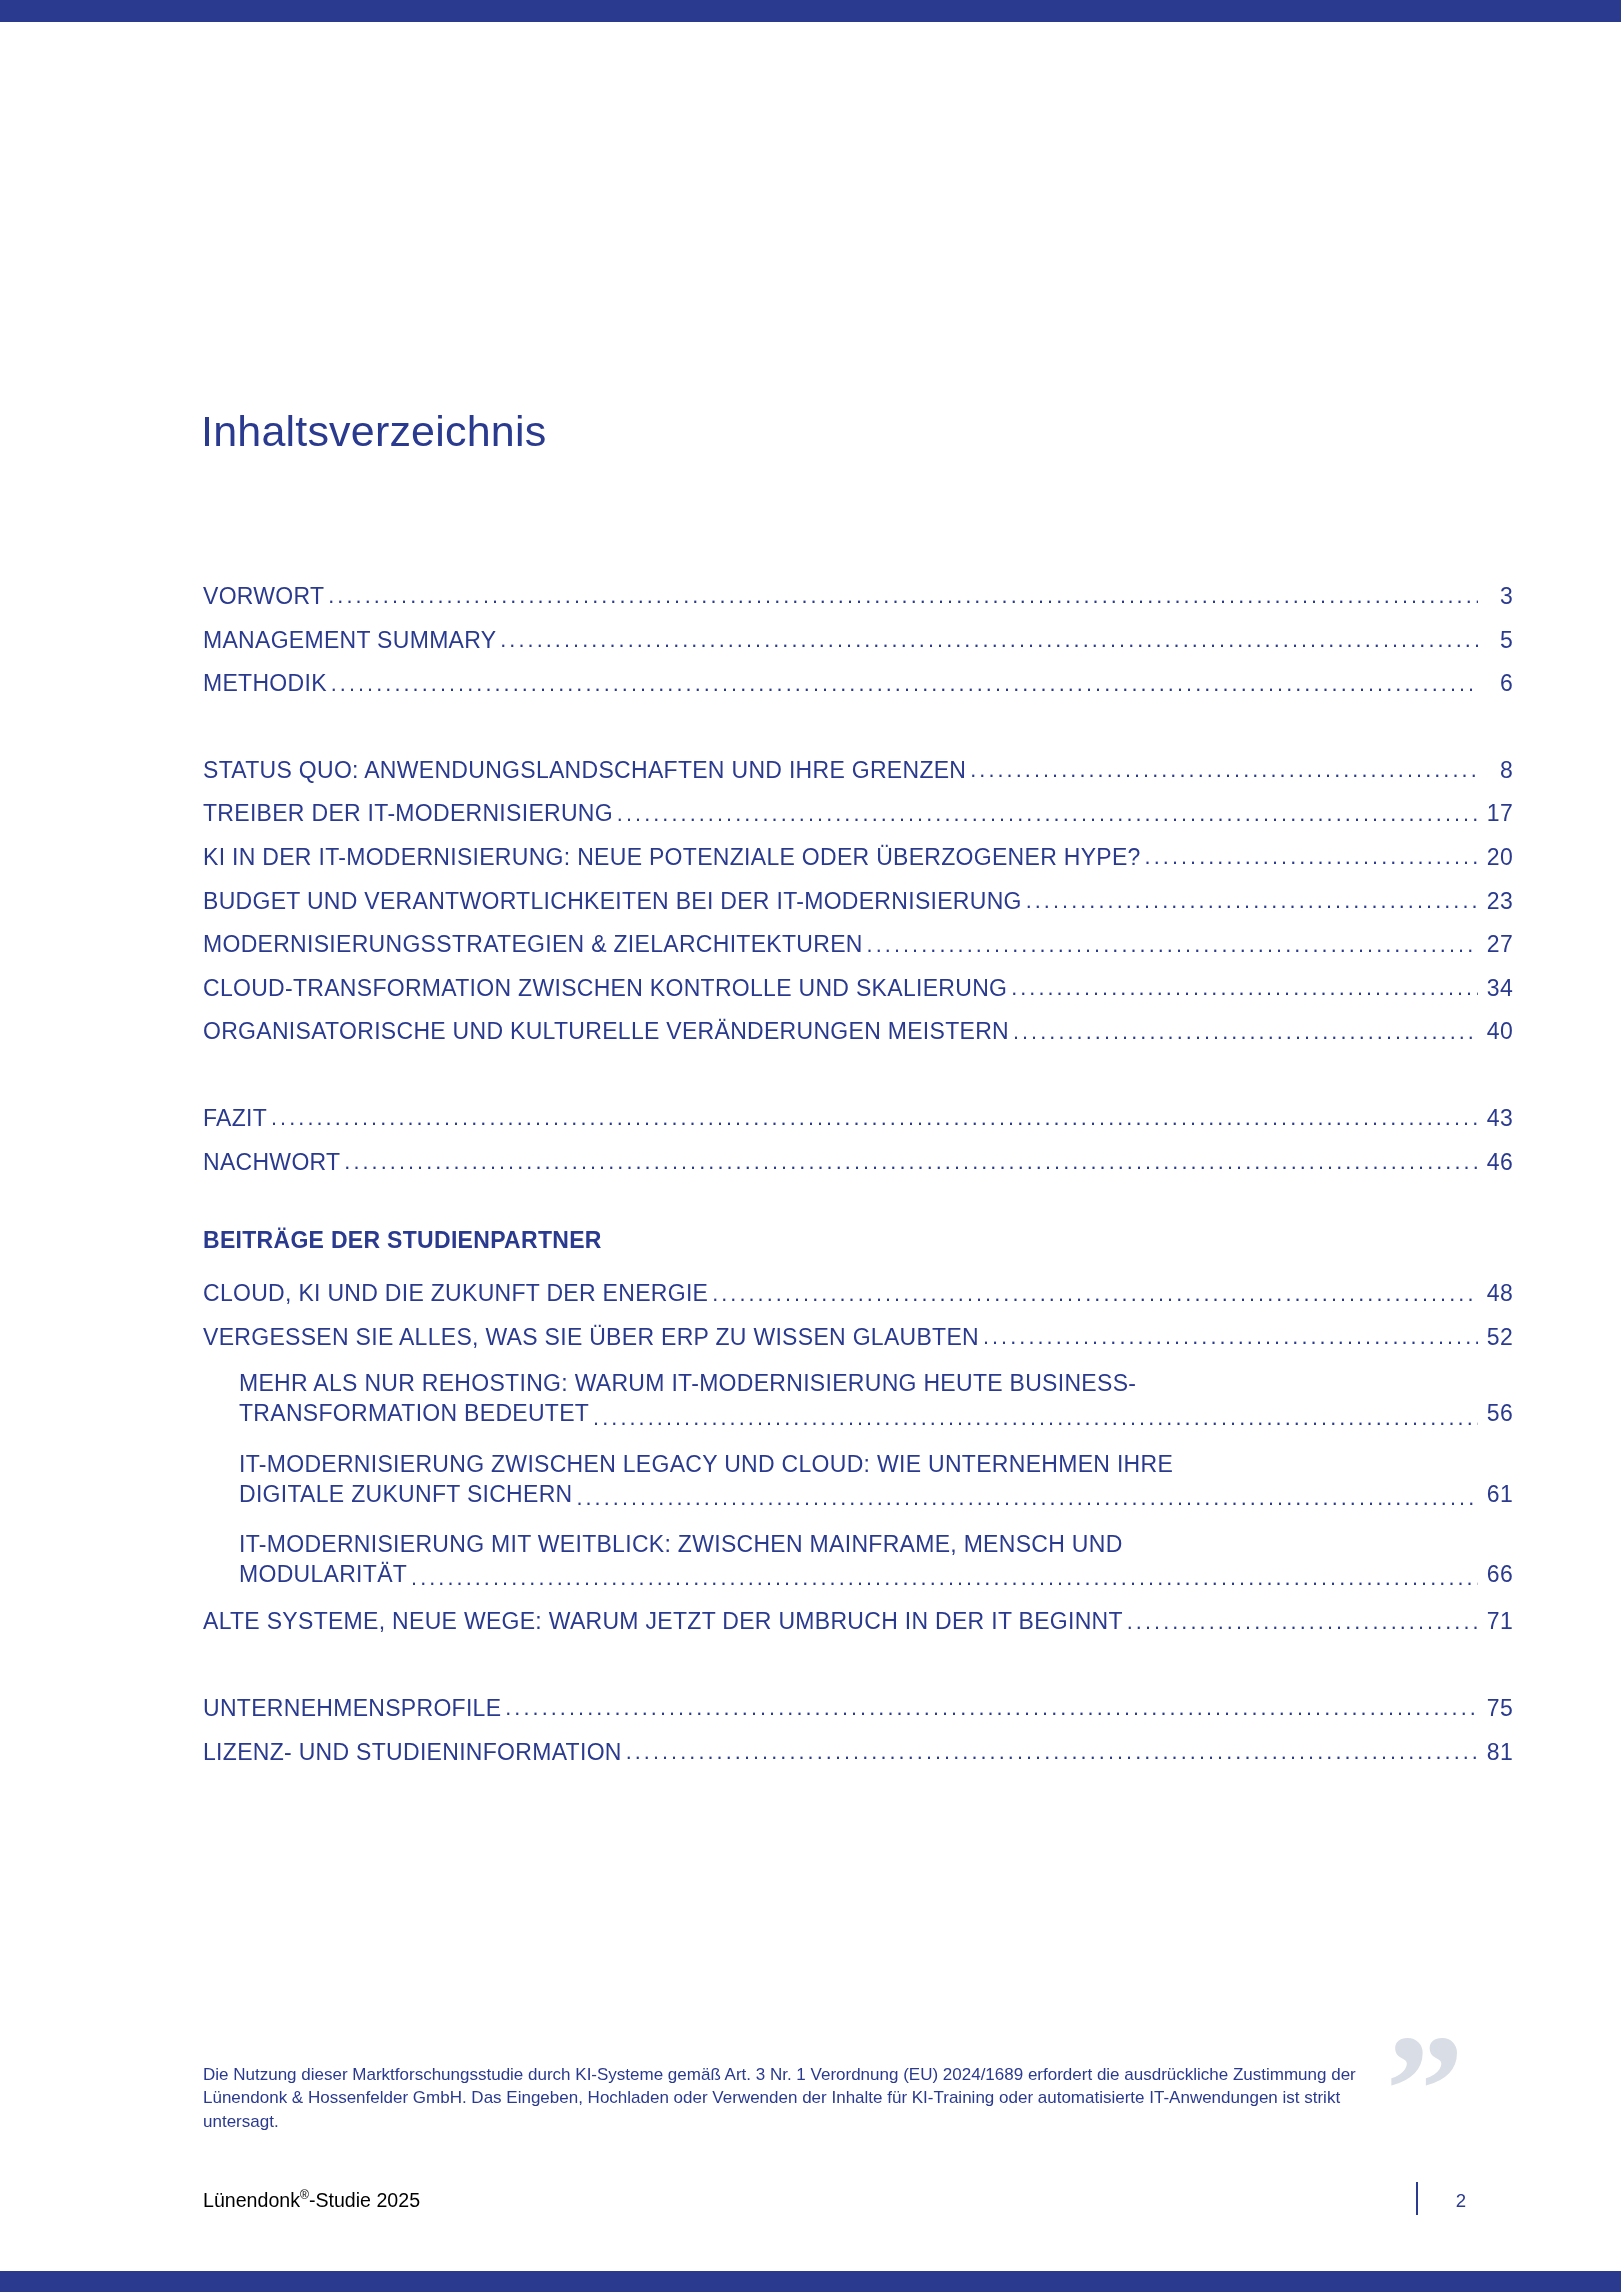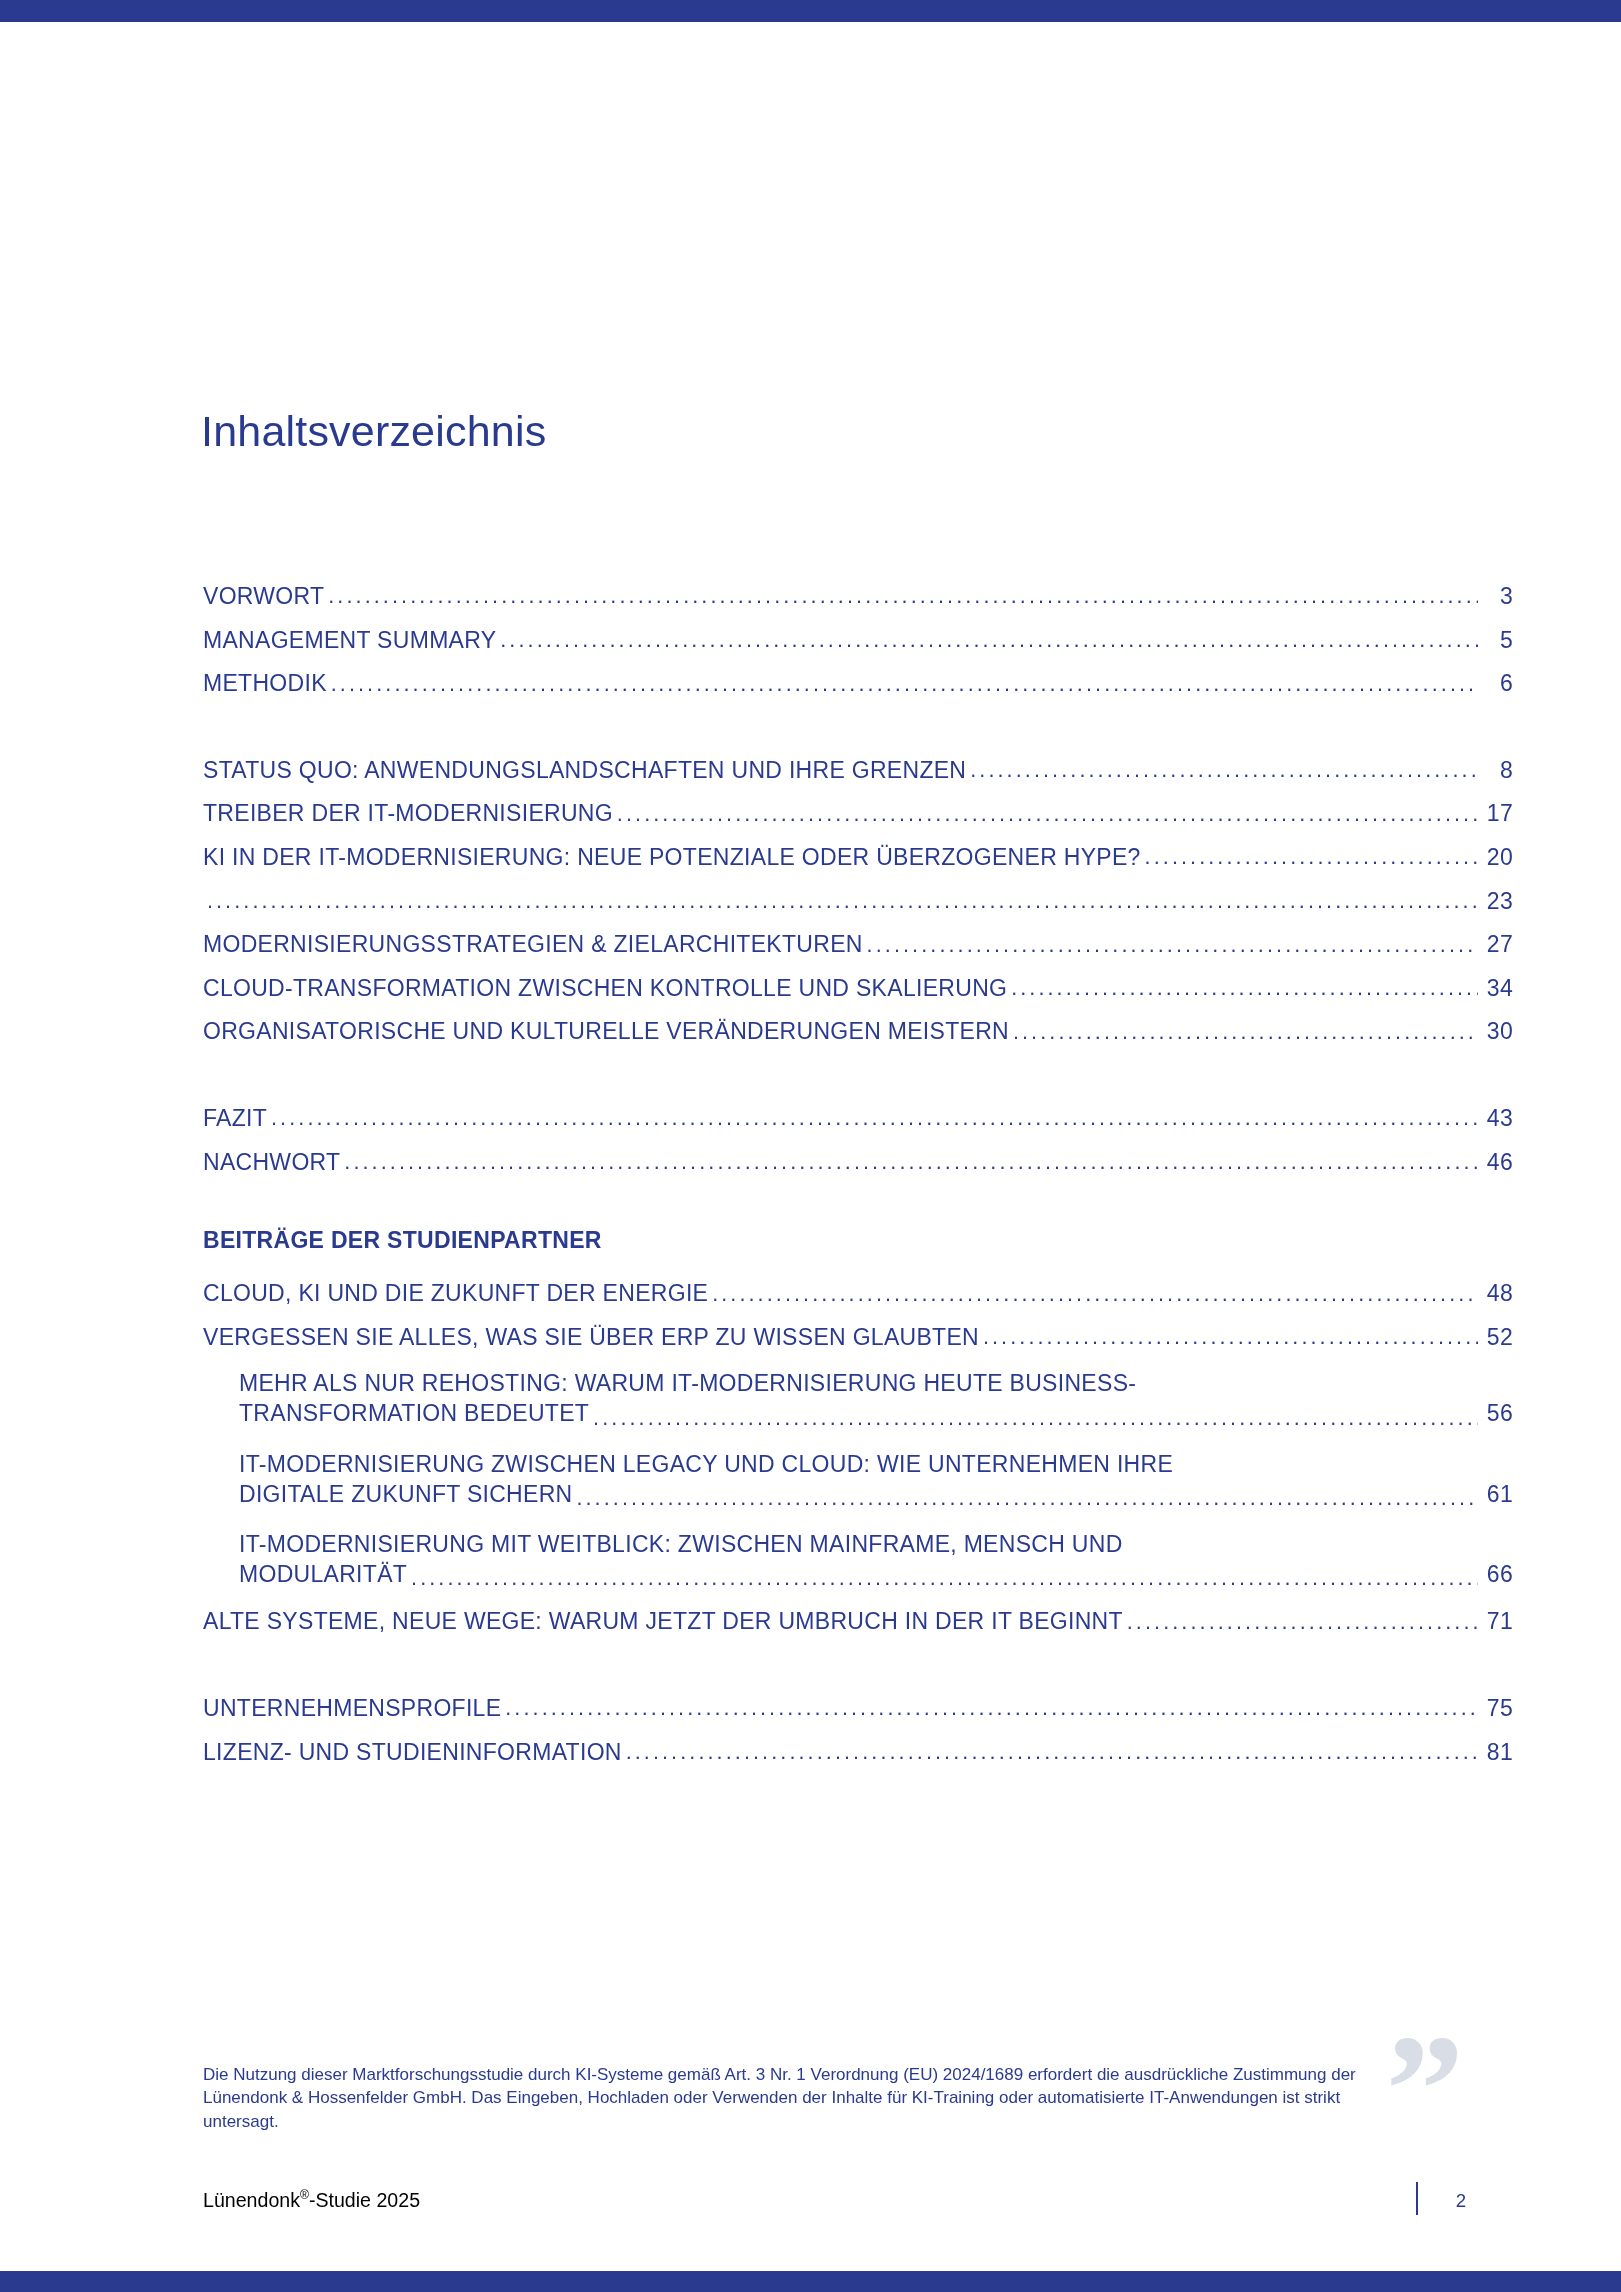--- a/index.html
+++ b/index.html
@@ -221,37 +221,38 @@
         <span class="label">TREIBER DER IT-MODERNISIERUNG</span>
         <span class="dots">.......................................................................................................................................................................</span>
         <span class="page-num">17</span>
       </div>
       <div class="entry">
         <span class="label">KI IN DER IT-MODERNISIERUNG: NEUE POTENZIALE ODER ÜBERZOGENER HYPE?</span>
         <span class="dots">.......................................................................................................................................................................</span>
         <span class="page-num">20</span>
       </div>
       <div class="entry">
+        <span class="label">BUDGET UND VERANTWORTLICHKEITEN BEI DER IT-MODERNISIERUNG</span>
         <span class="dots">.......................................................................................................................................................................</span>
         <span class="page-num">23</span>
       </div>
       <div class="entry">
         <span class="label">MODERNISIERUNGSSTRATEGIEN &amp; ZIELARCHITEKTUREN</span>
         <span class="dots">.......................................................................................................................................................................</span>
         <span class="page-num">27</span>
       </div>
       <div class="entry">
         <span class="label">CLOUD-TRANSFORMATION ZWISCHEN KONTROLLE UND SKALIERUNG</span>
         <span class="dots">.......................................................................................................................................................................</span>
         <span class="page-num">34</span>
       </div>
       <div class="entry">
         <span class="label">ORGANISATORISCHE UND KULTURELLE VERÄNDERUNGEN MEISTERN</span>
         <span class="dots">.......................................................................................................................................................................</span>
-        <span class="page-num">30</span>
+        <span class="page-num">40</span>
       </div>
     </div>
 
     <div class="spacer-md"></div>
 
     <div class="toc-group">
       <div class="entry">
         <span class="label">FAZIT</span>
         <span class="dots">.......................................................................................................................................................................</span>
         <span class="page-num">43</span>

